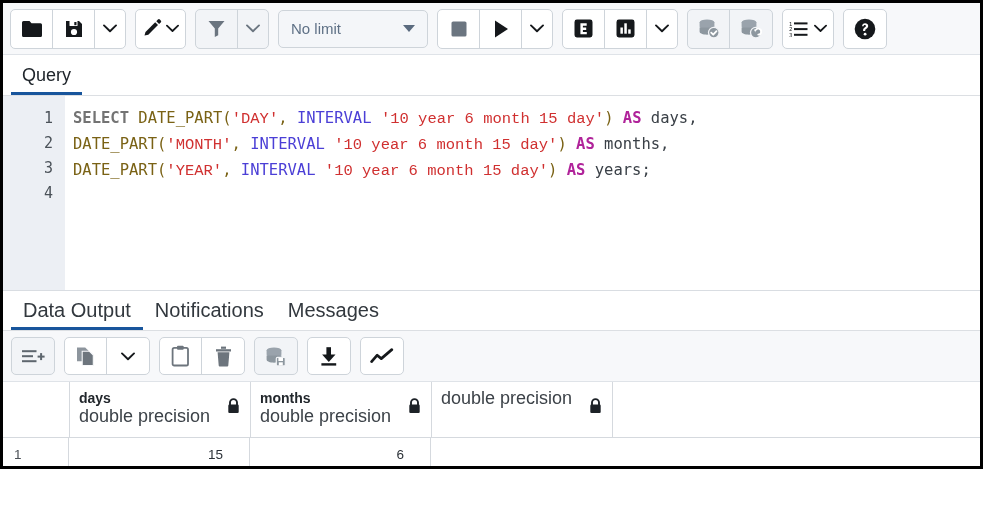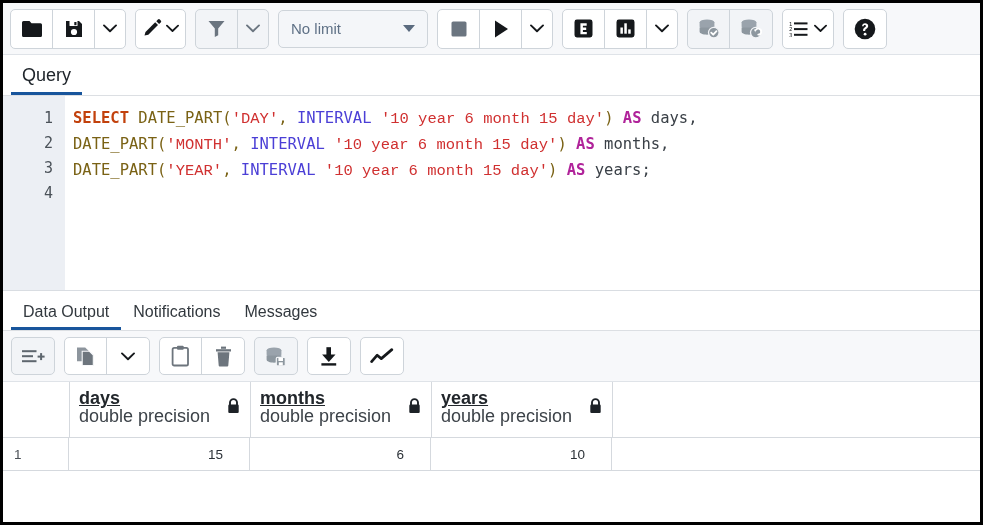--- a/index.html
+++ b/index.html
@@ -8,21 +8,21 @@
     background: #ffffff;
   }
   body {
     font-family: "Liberation Sans", sans-serif;
     -webkit-font-smoothing: antialiased;
   }
 
   #app {
     position: relative;
     width: 983px;
-    height: 525px;
+    height: 469px;
     box-sizing: border-box;
     border: 3px solid #000000;
     background: #ffffff;
     overflow: hidden;
   }
 
   
   .toolbar {
     height: 52px;
     box-sizing: border-box;
@@ -137,40 +137,40 @@
     flex: 1;
     padding-top: 10px;
     padding-left: 8px;
     font-family: "DejaVu Sans Mono", monospace;
     font-size: 15.5px;
     line-height: 25px;
     white-space: pre;
     color: #333333;
     overflow: hidden;
   }
-  .k-select { color: #c2410c; font-weight: bold; }
+  .k-select { color: #737373; font-weight: bold; }
   .k-as     { color: #b0239a; font-weight: bold; }
   .k-fn     { color: #7a6215; }
   .k-type   { color: #4b3fd6; }
   .k-str    { color: #d03030; font-family: Liberation Mono, monospace; }
   .k-punct  { color: #7a6215; }
   .k-ident  { color: #3a4047; }
 
   
   .otabs {
     height: 40px;
     box-sizing: border-box;
     background: #ffffff;
     border-bottom: 1px solid #dcdfe3;
     display: flex;
     align-items: flex-end;
     padding-left: 8px;
   }
   .otab {
-    font-size: 16px;
+    font-size: 20px;
     color: #32383e;
     padding: 0 12px 7px 12px;
     cursor: pointer;
     border-bottom: 3px solid transparent;
     line-height: 1;
   }
   .otab.active { border-bottom-color: #18559c; }
 
   
   .rtoolbar {
@@ -206,25 +206,24 @@
     width: 181px;
     flex: 0 0 181px;
     border-right: 1px solid #d5d9de;
     box-sizing: border-box;
     padding: 7px 9px 0 9px;
     position: relative;
     background: #ffffff;
     cursor: pointer;
   }
   .gh-name {
-    font-size: 18px;
+    font-size: 14px;
     font-weight: bold;
     color: #22272c;
     line-height: 18px;
-    text-decoration: underline;
   }
   .gh-type {
     font-size: 18px;
     color: #3c4248;
     line-height: 18px;
   }
   .gh-lock {
     position: absolute;
     right: 10px;
     top: 16px;
@@ -528,32 +527,30 @@
         </div>
         <div class="gh-cell">
           <div class="gh-name">months</div>
           <div class="gh-type">double precision</div>
           <span class="gh-lock"><svg width="13" height="16" viewBox="0 0 13 16">
               <path d="M3 7V4.6a3.5 3.5 0 0 1 7 0V7" stroke="#1d2227" stroke-width="1.9" fill="none"></path>
               <rect x="1.3" y="6.6" width="10.4" height="8.4" rx="1.1" fill="#1d2227"></rect>
             </svg></span>
         </div>
         <div class="gh-cell">
-          <div class="gh-name">years</div>
           <div class="gh-type">double precision</div>
           <span class="gh-lock"><svg width="13" height="16" viewBox="0 0 13 16">
               <path d="M3 7V4.6a3.5 3.5 0 0 1 7 0V7" stroke="#1d2227" stroke-width="1.9" fill="none"></path>
               <rect x="1.3" y="6.6" width="10.4" height="8.4" rx="1.1" fill="#1d2227"></rect>
             </svg></span>
         </div>
       </div>
     <div id="grid-body">
         <div class="grid-row">
           <div class="gr-num">1</div>
           <div class="gr-cell">15</div>
           <div class="gr-cell">6</div>
-          <div class="gr-cell">10</div>
         </div>
       </div>
     <div class="grid-filler"></div>
   </div>
 
 </div>
 
 </body></html>

